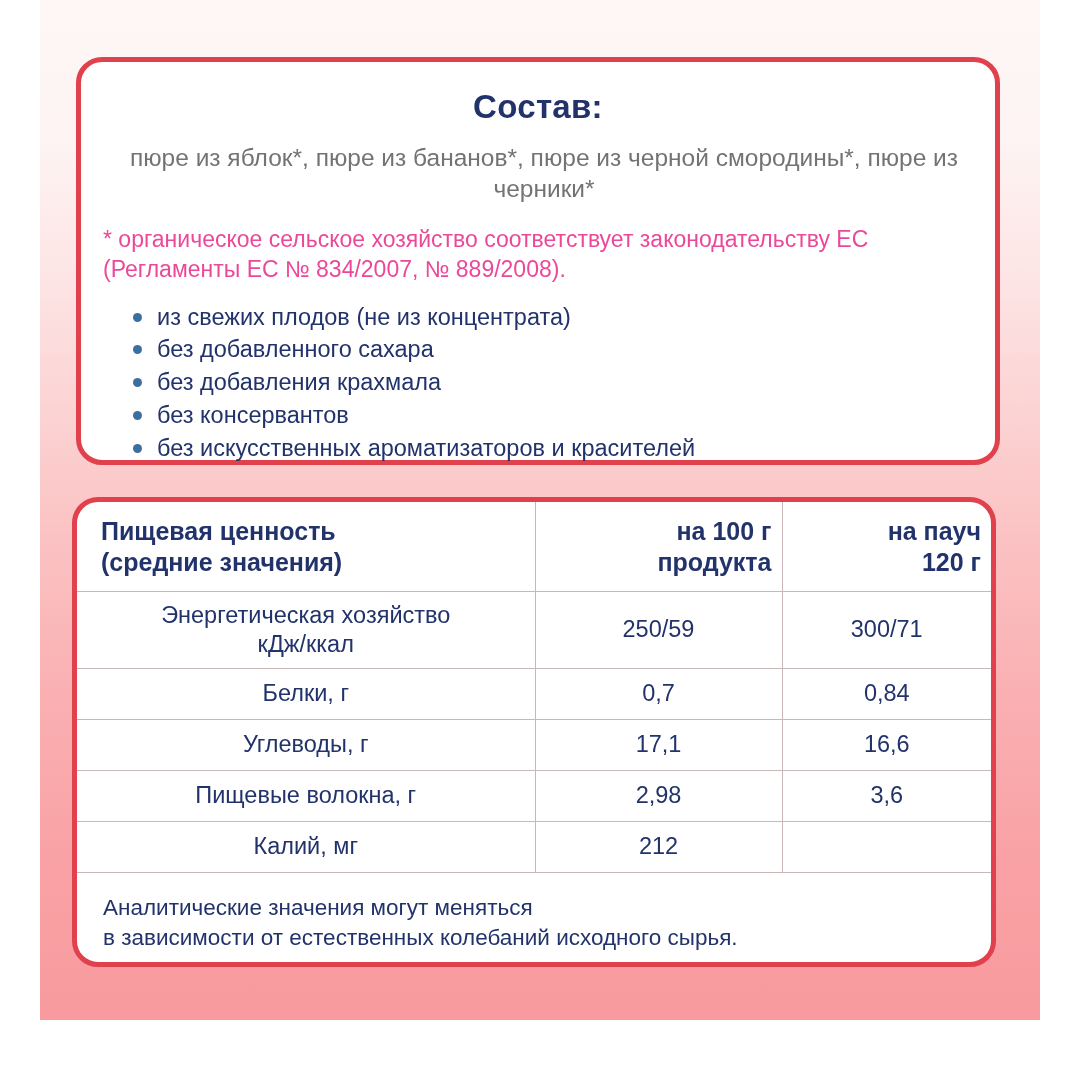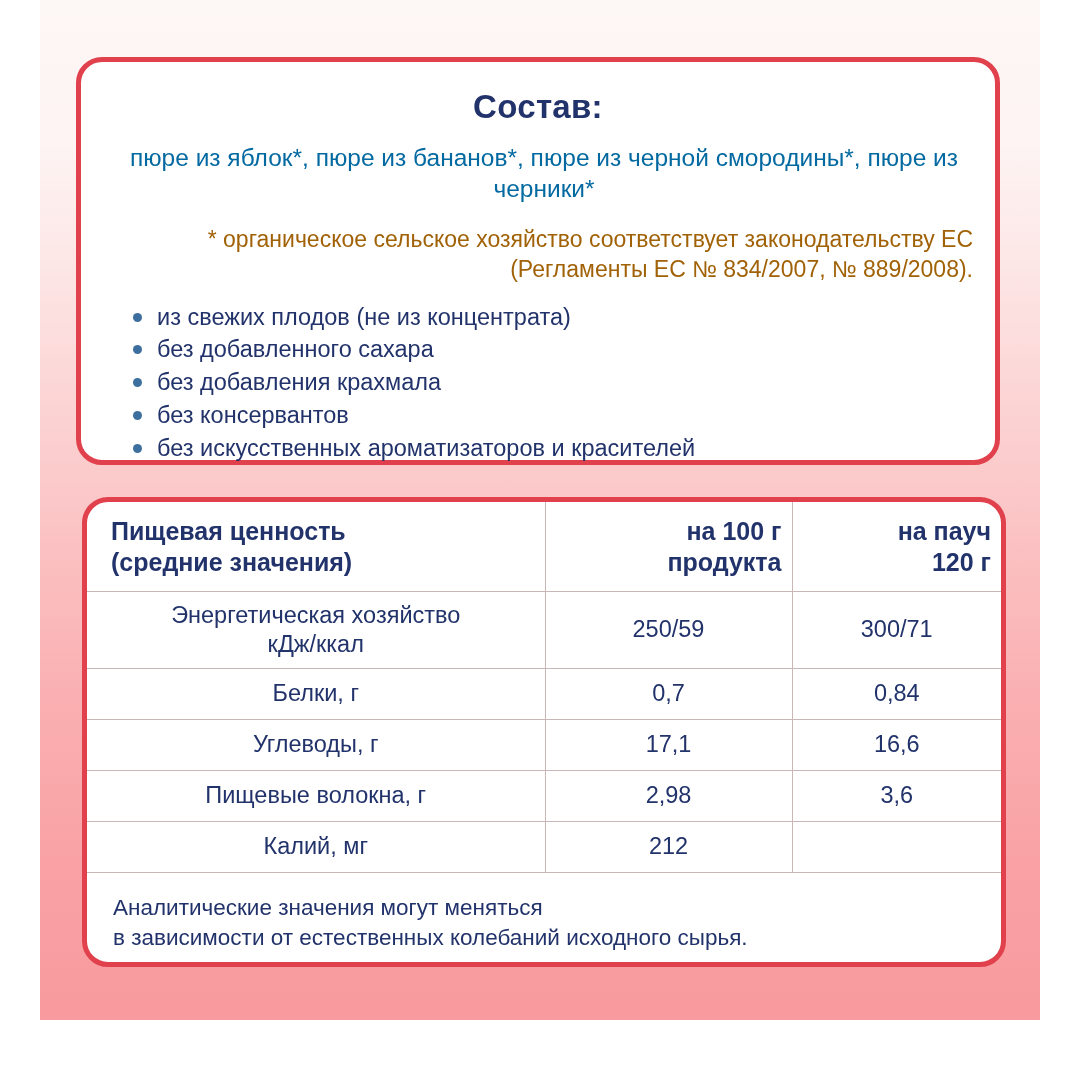--- a/index.html
+++ b/index.html
@@ -48,50 +48,50 @@
   }
 
   #composition-card {
     left: 76px;
     top: 57px;
     width: 924px;
     height: 408px;
   }
 
   #nutrition-card {
-    left: 82px;
+    left: 72px;
     top: 497px;
     width: 924px;
     height: 470px;
     overflow: hidden;
   }
 
   
   .comp-title {
     text-align: center;
     color: #22336b;
     font-size: 33px;
     font-weight: bold;
     letter-spacing: .3px;
     margin-top: 26px;
   }
 
   .comp-ingredients {
     text-align: center;
-    color: #0369a1;
+    color: #737373;
     font-size: 24.5px;
     line-height: 1.28;
     margin-top: 16px;
     padding: 0 34px;
     margin-left: 12px;
   }
 
   .comp-note {
-    text-align: right;
-    color: #a16207;
+    text-align: left;
+    color: #ec4899;
     font-size: 23px;
     line-height: 1.3;
     margin-top: 20px;
     padding: 0 22px;
   }
 
   .comp-list {
     margin: 16px 0 0 0;
     padding: 0;
     list-style: none;

